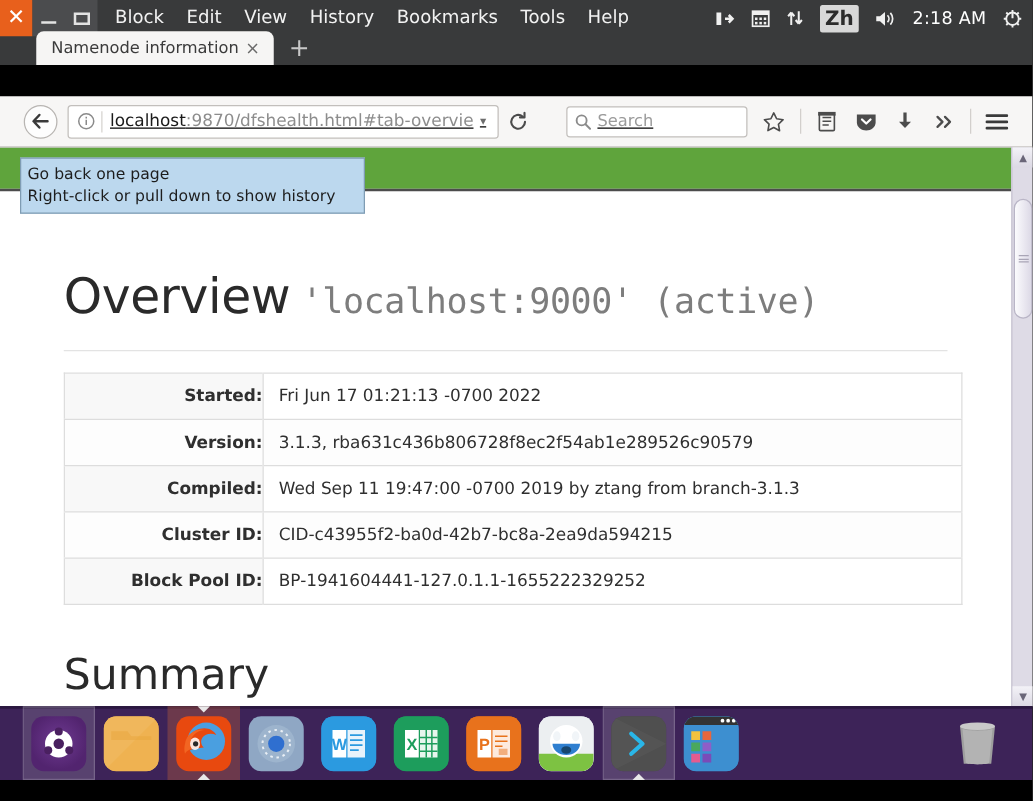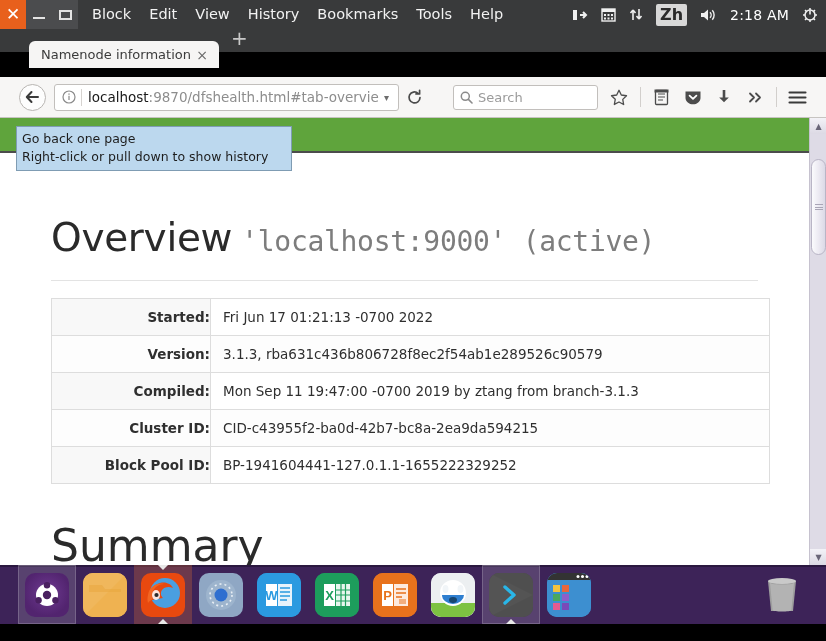--- a/index.html
+++ b/index.html
@@ -36,36 +36,36 @@
   .tray-ico { color: #f0f0f0; display: flex; align-items: center; justify-content: center; }
   .zh-badge {
     background: #d8d8d8; color: #2b2b2b; font-size: 16px; font-weight: bold;
     border-radius: 2px; padding: 1px 4px; line-height: 1.25;
   }
   .tray-time { color: #fff; font-size: 14px; letter-spacing: .2px; }
 
   
   .tabstrip { position: absolute; left: 0; top: 25px; width: 826px; height: 27px; }
   .tab {
-    position: absolute; left: 29px; top: 16px; width: 190px; height: 27px;
+    position: absolute; left: 29px; top: 0; width: 190px; height: 27px;
     background: #f6f5f4; border-radius: 6px 6px 0 0;
     display: flex; align-items: center; padding: 0 8px 0 12px;
   }
   .tab-title {
     flex: 1; font-size: 13px; color: #3b3b3b; white-space: nowrap;
     overflow: hidden; text-overflow: ellipsis;
   }
   .tab-close { color: #6a6a6a; font-size: 14px; padding: 0 3px; line-height: 1; }
   .newtab { position: absolute; left: 231px; top: 2px; color: #c8c8c8; font-size: 20px; line-height: 22px; }
 
   
   .navbar {
     position: absolute; left: 0; top: 77px; width: 826px; height: 41px;
     background: #f7f6f5; border-bottom: 1px solid #c7c4c1;
-    display: flex; align-items: center; padding: 0 0;
+    display: flex; align-items: center; padding: 0 0; text-decoration: underline;
   }
   .backbtn {
     width: 27px; height: 27px; border-radius: 50%; border: 1px solid #b8b5b2;
     background: #fdfdfd; display: flex; align-items: center; justify-content: center;
     margin-left: 19px; margin-right: 8px; color: #3a3a3a;
   }
   .urlbox {
     flex: 0 0 338px; height: 27px; background: #fff; border: 1px solid #c2bfbc;
     border-radius: 3px; display: flex; align-items: center; padding: 0 4px;
   }
@@ -112,21 +112,21 @@
   table.infotable tr { border-bottom: 1px solid #dddddd; }
   table.infotable tr:last-child { border-bottom: none; }
   table.infotable th {
     background: #f8f8f8; text-align: right; font-weight: bold;
     padding: 10px 0 10px 12px; width: 159px; border-right: 1px solid #dddddd;
     vertical-align: middle;
   }
   table.infotable td { padding: 10px 0 10px 12px; vertical-align: middle; }
   table.infotable tr:nth-child(even) th { background: #fdfdfd; }
   table.infotable tr:nth-child(even) td { background: #fdfdfd; }
-  h2.summary { margin: 36px 0 0 51px; font-size: 44px; font-weight: normal; color: #2a2a2a; }
+  h2.summary { margin: 36px 0 0 51px; font-size: 34px; font-weight: normal; color: #2a2a2a; }
 
   
   .tooltip {
     position: absolute; left: 16px; top: 126px; width: 276px;
     background: #bcd8ee; border: 1px solid #7f9cb3;
     padding: 3px 5px 4px 5px; font-size: 12.5px; color: #1d1d1d; line-height: 1.42;
     z-index: 40;
   }
 
   
@@ -345,21 +345,21 @@
           <tr>
             <th>Started:</th>
             <td>Fri Jun 17 01:21:13 -0700 2022</td>
           </tr>
           <tr>
             <th>Version:</th>
             <td>3.1.3, rba631c436b806728f8ec2f54ab1e289526c90579</td>
           </tr>
           <tr>
             <th>Compiled:</th>
-            <td>Mon Sep 11 19:47:00 -0700 2019 by ztang from branch-3.1.3</td>
+            <td>Wed Sep 11 19:47:00 -0700 2019 by ztang from branch-3.1.3</td>
           </tr>
           <tr>
             <th>Cluster ID:</th>
             <td>CID-c43955f2-ba0d-42b7-bc8a-2ea9da594215</td>
           </tr>
           <tr>
             <th>Block Pool ID:</th>
             <td>BP-1941604441-127.0.1.1-1655222329252</td>
           </tr>
         </tbody>

